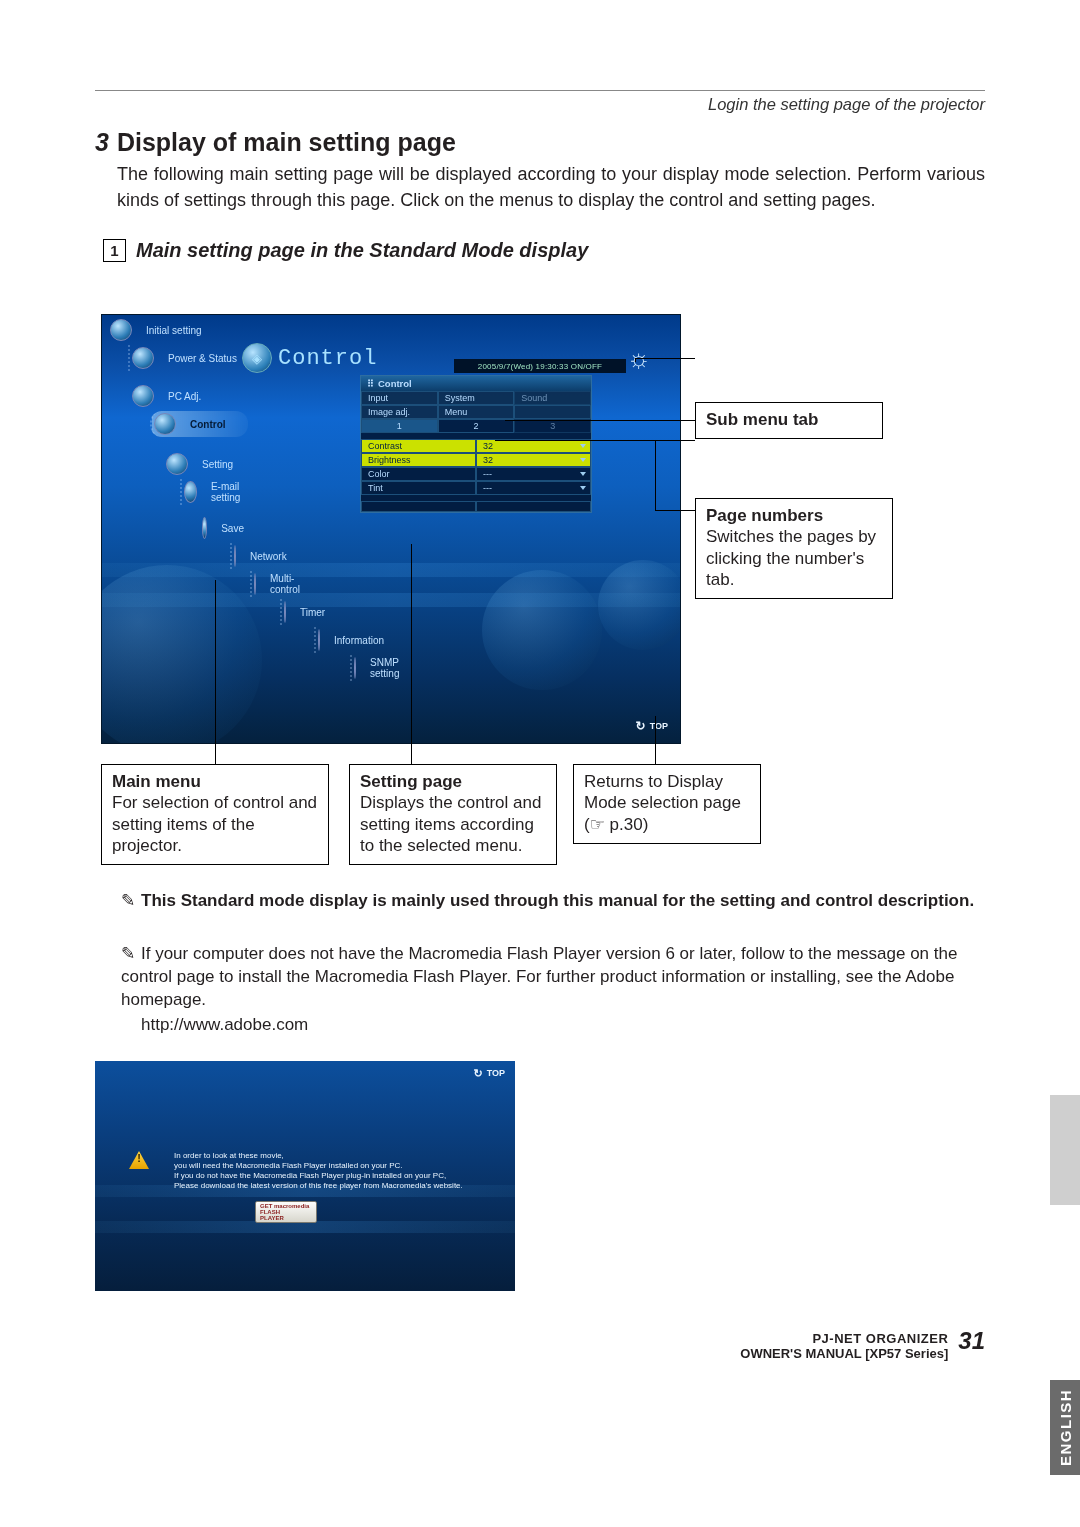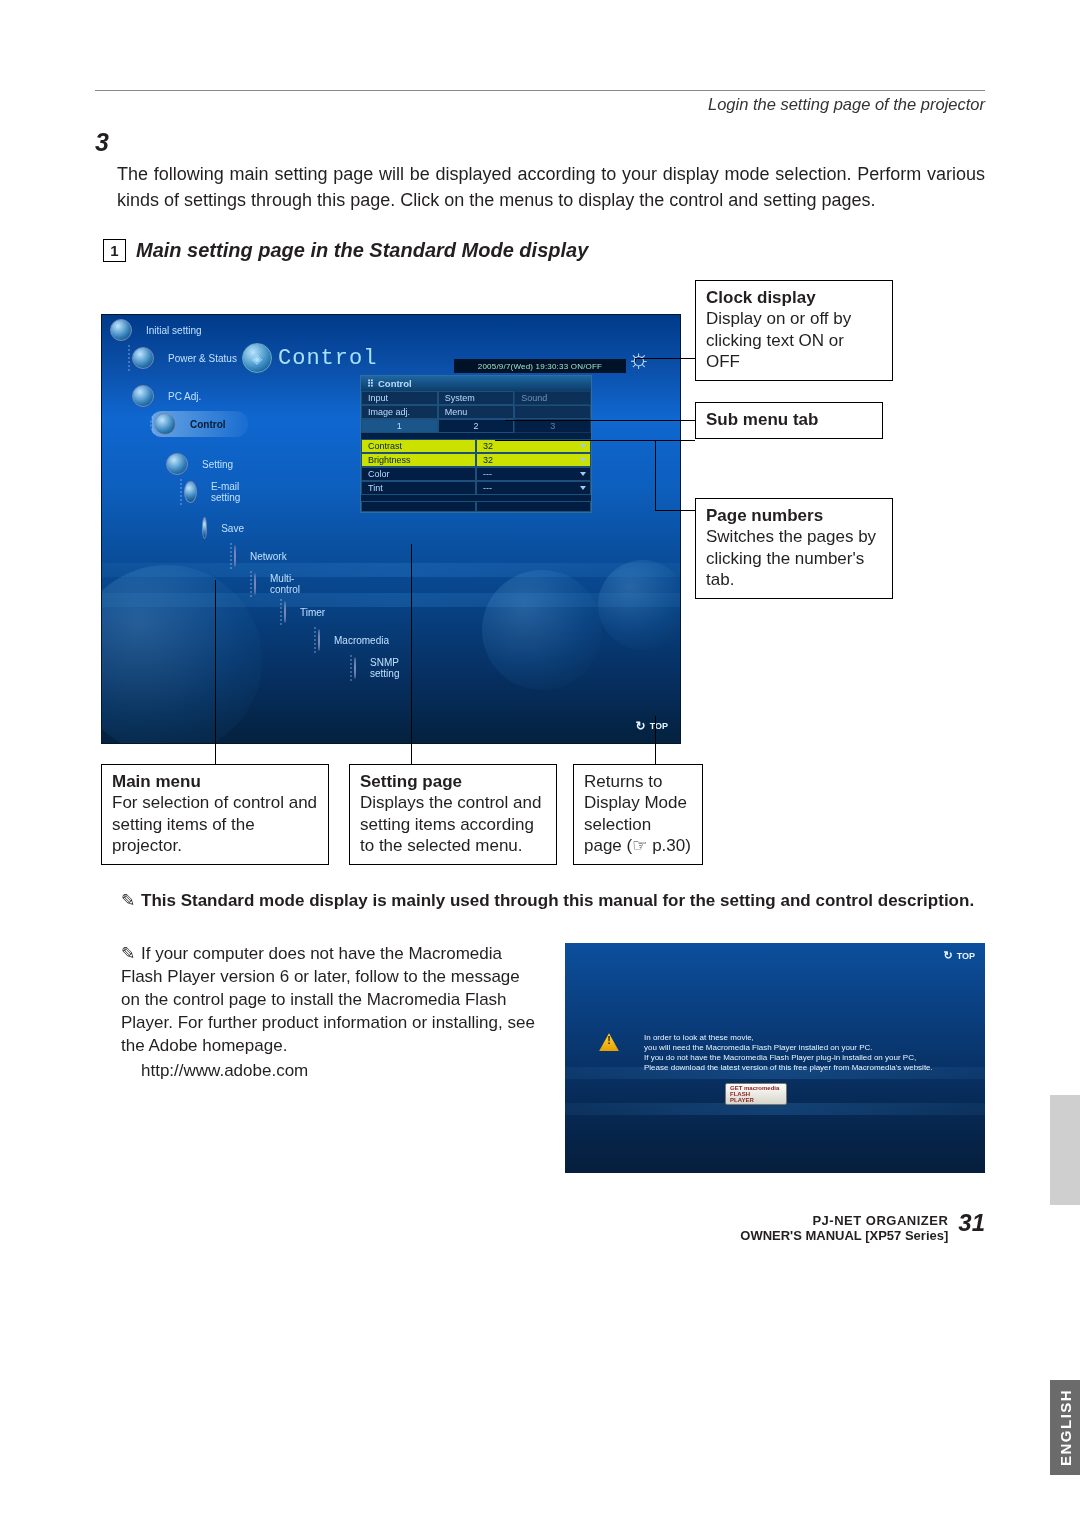--- a/index.html
+++ b/index.html
@@ -15,21 +15,21 @@
   .box-num { border: 1.5px solid #000; width: 23px; height: 23px; display: flex; align-items: center; justify-content: center; font-weight: bold; font-size: 15px; }
   .sub-title { font-size: 20px; font-weight: bold; font-style: italic; }
   .diagram-area { position: relative; height: 580px; margin-bottom: 30px; }
   .callout { position: absolute; border: 1.5px solid #000; background: #fff; padding: 6px 10px 8px 10px; font-size: 17px; line-height: 1.25; z-index: 20; }
   .callout .ct { font-weight: bold; }
   .c-clock { left: 600px; top: 0; width: 198px; }
   .c-submenu { left: 600px; top: 122px; width: 188px; }
   .c-pagenum { left: 600px; top: 218px; width: 198px; }
   .c-main { left: 6px; top: 484px; width: 228px; }
   .c-setting { left: 254px; top: 484px; width: 208px; }
-  .c-return { left: 478px; top: 484px; width: 130px; }
+  .c-return { left: 478px; top: 484px; width: 188px; }
   .lead { position: absolute; background: #000; z-index: 16; }
   .lv { width: 1.2px; }
   .lh { height: 1.2px; }
   .screenshot-main { position: absolute; left: 6px; top: 34px; width: 580px; height: 430px; background: linear-gradient(180deg,#003a8a 0%,#0b4fa8 12%,#0f67d0 24%,#0d5fbe 40%,#094a94 60%,#062f60 85%,#04213e 100%); border: 1px solid #02172b; overflow: hidden; }
   .sm-headerbar { position: absolute; left: 140px; top: 28px; display: flex; align-items: center; gap: 6px; color: #a8e2ff; }
   .sm-headerbar .hi { width: 30px; height: 30px; border-radius: 50%; background: radial-gradient(circle at 35% 30%, #b7e4ff, #2b7fb8 65%, #0d3b63); border: 1px solid #6ab; display: flex; align-items: center; justify-content: center; font-size: 13px; }
   .sm-headerbar .ht { font-family: "Courier New", monospace; font-size: 22px; letter-spacing: 1px; }
   .sm-clockstrip { position: absolute; left: 352px; top: 44px; width: 172px; height: 14px; background: #001228; color: #9fe3c1; font-size: 8px; display: flex; align-items: center; justify-content: center; letter-spacing: 0.2px; }
   .sm-sun { position: absolute; left: 518px; top: 28px; width: 38px; height: 38px; color: #cfeaff; font-size: 26px; text-align: center; }
   .nav-list { position: absolute; left: 6px; top: 2px; width: 140px; }
@@ -48,21 +48,21 @@
   .panel .row.hilite .cell { background: #cbe100; color: #02223f; }
   .panel .row.pages .cell { text-align: center; }
   .panel .valcell:after { content: ""; position: absolute; right: 4px; top: 50%; width: 0; height: 0; border-left: 3px solid transparent; border-right: 3px solid transparent; border-top: 4px solid #9ecdf0; transform: translateY(-50%); }
   .top-ico { position: absolute; right: 12px; bottom: 10px; color: #e8f4ff; font-size: 9px; font-weight: bold; display:flex; align-items:center; gap:4px; }
   .top-ico:before { content:"↻"; font-size:12px; }
   .strip { position: absolute; left: 0; width: 100%; height: 14px; background: linear-gradient(90deg, rgba(100,200,255,0.06), rgba(60,150,230,0.22), rgba(100,200,255,0.06)); }
   .strip.s1 { top: 248px; }
   .strip.s2 { top: 278px; }
   .note-main { font-size: 17px; line-height: 1.35; margin: 14px 4px 30px 26px; font-weight: bold; }
   .note-main .hand { font-weight: normal; display:inline-block; width:20px; }
-  .lower { display: flex; gap: 24px; align-items: flex-start; }
+  .lower { display: flex; gap: 24px; align-items: flex-start; flex-direction: column; }
   .lower-text { flex: 1; font-size: 17px; line-height: 1.35; padding-left: 26px; }
   .lower-text .hand { display:inline-block; width:20px; }
   .lower-img { width: 420px; height: 230px; background: linear-gradient(180deg,#0c4f9d 0%,#0a3f80 30%,#072a56 70%,#051e3c 100%); position: relative; overflow: hidden; }
   .lower-img .strip { height: 12px; }
   .lower-img .s1 { top: 124px; }
   .lower-img .s2 { top: 160px; }
   .lower-top { position:absolute; right:10px; top:6px; color:#e8f4ff; font-size:9px; font-weight:bold; display:flex; align-items:center; gap:4px; }
   .lower-top:before { content:"↻"; font-size:11px; }
   .warn-box { position: absolute; left: 34px; top: 90px; width: 352px; display: flex; gap: 25px; align-items: flex-start; }
   .warn-tri { width: 20px; height: 18px; background: linear-gradient(#ffd540,#e6a200); clip-path: polygon(50% 0, 100% 100%, 0 100%); position: relative; }
@@ -81,20 +81,21 @@
 </style>
 </head>
 <body>
 
 <div class="page">
   <hr class="hr-top">
   <div class="header-right">Login the setting page of the projector</div>
 
   <div class="h-main">
     <span class="num">3</span>
+    <span class="title">Display of main setting page</span>
   </div>
   <p class="intro">The following main setting page will be displayed according to your display mode selection. Perform various kinds of settings through this page. Click on the menus to display the control and setting pages.</p>
 
   <div class="h-sub">
     <span class="box-num">1</span>
     <span class="sub-title">Main setting page in the Standard Mode display</span>
   </div>
 
   <div class="diagram-area">
 
@@ -148,21 +149,21 @@
         <div class="nav-item nav-stair" style="margin-left:142px">
             <span class="dot"></span>
             <span class="label">Multi-control</span>
           </div>
         <div class="nav-item nav-stair" style="margin-left:172px">
             <span class="dot"></span>
             <span class="label">Timer</span>
           </div>
         <div class="nav-item nav-stair" style="margin-left:206px">
             <span class="dot"></span>
-            <span class="label">Macromedia</span>
+            <span class="label">Information</span>
           </div>
         <div class="nav-item nav-stair" style="margin-left:242px">
             <span class="dot"></span>
             <span class="label">SNMP setting</span>
           </div>
       </div>
 
       <div class="panel">
         <div class="ph">
             <span>⠿</span>
@@ -203,24 +204,20 @@
         <div style="height:6px"></div>
         <div class="row">
             <div class="cell" style="height:11px"></div>
             <div class="cell"></div>
           </div>
       </div>
 
       <div class="top-ico">TOP</div>
     </div>
 
-    <div class="callout c-clock">
-      <div class="ct">Clock display</div>
-      <div>Display on or off by clicking text ON or OFF</div>
-    </div>
     <div class="callout c-submenu">
       <div class="ct">Sub menu tab</div>
     </div>
     <div class="callout c-pagenum">
       <div class="ct">Page numbers</div>
       <div>Switches the pages by clicking the number's tab.</div>
     </div>
     <div class="callout c-main">
       <div class="ct">Main menu</div>
       <div>For selection of  control and setting items of the projector.</div>

